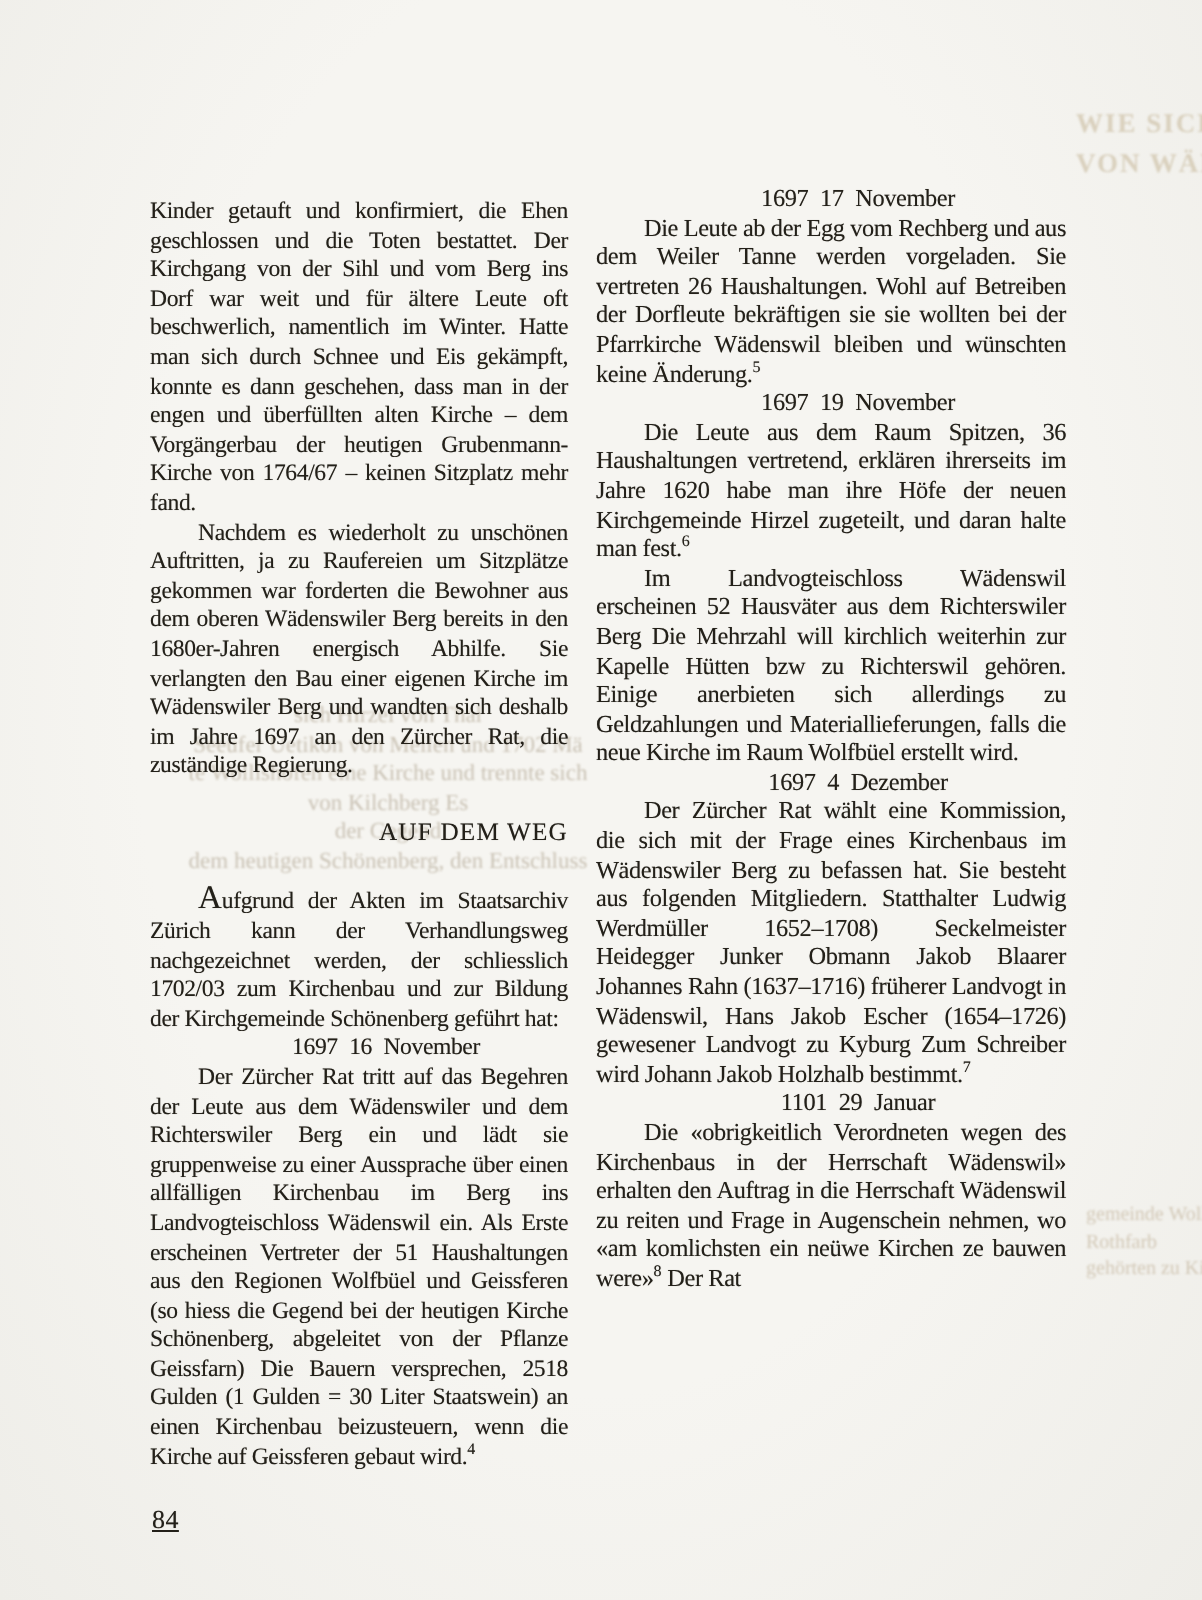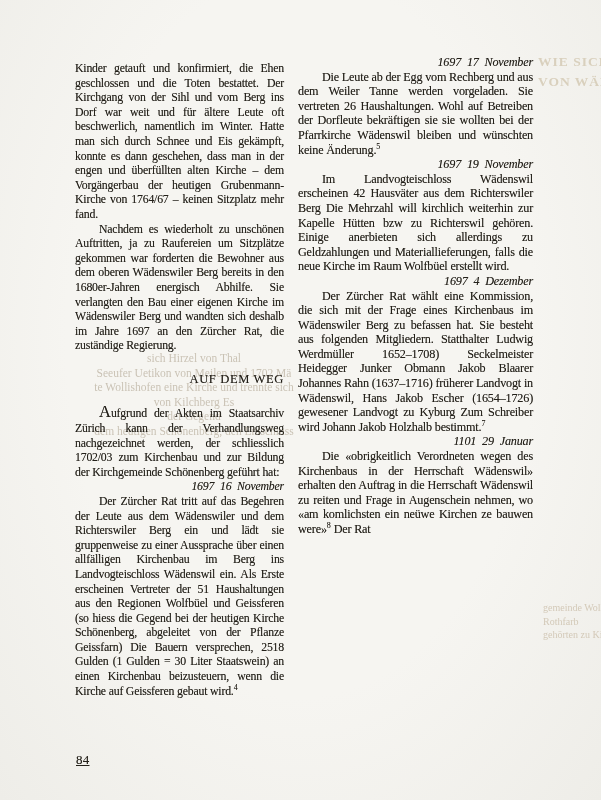--- a/index.html
+++ b/index.html
@@ -12,27 +12,28 @@
     position:relative;width:601px;height:800px;overflow:hidden;
     background:radial-gradient(ellipse at 50% 42%, #f6f5f1 55%, #eeede8 100%);
     color:#232019;
   }
   
   .col{
     position:absolute;text-align:justify;z-index:2;
     font-size:11.8px;line-height:14.6px;letter-spacing:-0.2px;
     text-shadow:0 0 0.4px rgba(40,36,30,0.45);
     hyphens:auto;
+    margin-top:37px;
   }
   .col-left{left:75px;top:61px;width:209px;}
   .col-right{left:298px;top:55px;width:235px;font-size:12.2px;}
   .col p{margin:0;}
   .indent{text-indent:24px;}
   .date{
-    font-style:italic;text-align:right;padding-left:27px;
+    text-align:center;padding-left:27px;
     margin-top:15px;word-spacing:3px;text-indent:0;
   }
   .entry-first .date{margin-top:0;}
   .heading{
     font-weight:normal;font-size:12.6px;line-height:15.5px;
     letter-spacing:0.6px;text-align:right;
     margin:19px 0 18px 27px;
   }
   .heading span{display:block;}
   .initial{font-size:16.5px;letter-spacing:0;}
@@ -99,24 +100,25 @@
 
   <div class="col col-right">
 
     <div class="entry entry-first">
       <p class="date">1697 17 November</p>
       <p class="indent"><span>Die Leute ab der Egg vom Rechberg und aus dem Weiler Tanne werden vorgeladen. Sie vertreten 26 Haushaltungen. Wohl auf Betreiben der Dorfleute bekräftigen sie sie wollten bei der Pfarrkirche Wädenswil bleiben und wünschten keine Änderung.</span><sup class="fn">5</sup><span></span></p>
     </div>
 
     <div class="entry">
       <p class="date">1697 19 November</p>
+      <p class="indent"><span>Die Leute aus dem Raum Spitzen, 36 Haushaltungen vertretend, erklären ihrerseits im Jahre 1620 habe man ihre Höfe der neuen Kirchgemeinde Hirzel zugeteilt, und daran halte man fest.</span><sup class="fn">6</sup><span></span></p>
     </div>
 
     <div class="entry">
-      <p class="indent"><span>Im Landvogteischloss Wädenswil erscheinen 42 Hausväter aus dem Richterswiler Berg Die Mehrzahl will kirchlich weiterhin zur Kapelle Hütten bzw zu Richterswil gehören. Einige anerbieten sich allerdings zu Geldzahlungen und Materiallieferungen, falls die neue Kirche im Raum Wolfbüel erstellt wird.</span><sup class="fn"></sup><span></span></p>
+      <p class="indent"><span>Im Landvogteischloss Wädenswil erscheinen 52 Hausväter aus dem Richterswiler Berg Die Mehrzahl will kirchlich weiterhin zur Kapelle Hütten bzw zu Richterswil gehören. Einige anerbieten sich allerdings zu Geldzahlungen und Materiallieferungen, falls die neue Kirche im Raum Wolfbüel erstellt wird.</span><sup class="fn"></sup><span></span></p>
     </div>
 
     <div class="entry">
       <p class="date">1697 4 Dezember</p>
       <p class="indent"><span>Der Zürcher Rat wählt eine Kommission, die sich mit der Frage eines Kirchenbaus im Wädenswiler Berg zu befassen hat. Sie besteht aus folgenden Mitgliedern. Statthalter Ludwig Werdmüller 1652–1708) Seckelmeister Heidegger Junker Obmann Jakob Blaarer Johannes Rahn (1637–1716) früherer Landvogt in Wädenswil, Hans Jakob Escher (1654–1726) gewesener Landvogt zu Kyburg Zum Schreiber wird Johann Jakob Holzhalb bestimmt.</span><sup class="fn">7</sup><span></span></p>
     </div>
 
     <div class="entry">
       <p class="date">1101 29 Januar</p>
       <p class="indent"><span>Die «obrigkeitlich Verordneten wegen des Kirchenbaus in der Herrschaft Wädenswil» erhalten den Auftrag in die Herrschaft Wädenswil zu reiten und Frage in Augenschein nehmen, wo «am komlichsten ein neüwe Kirchen ze bauwen were»</span><sup class="fn">8</sup><span> Der Rat</span></p>

